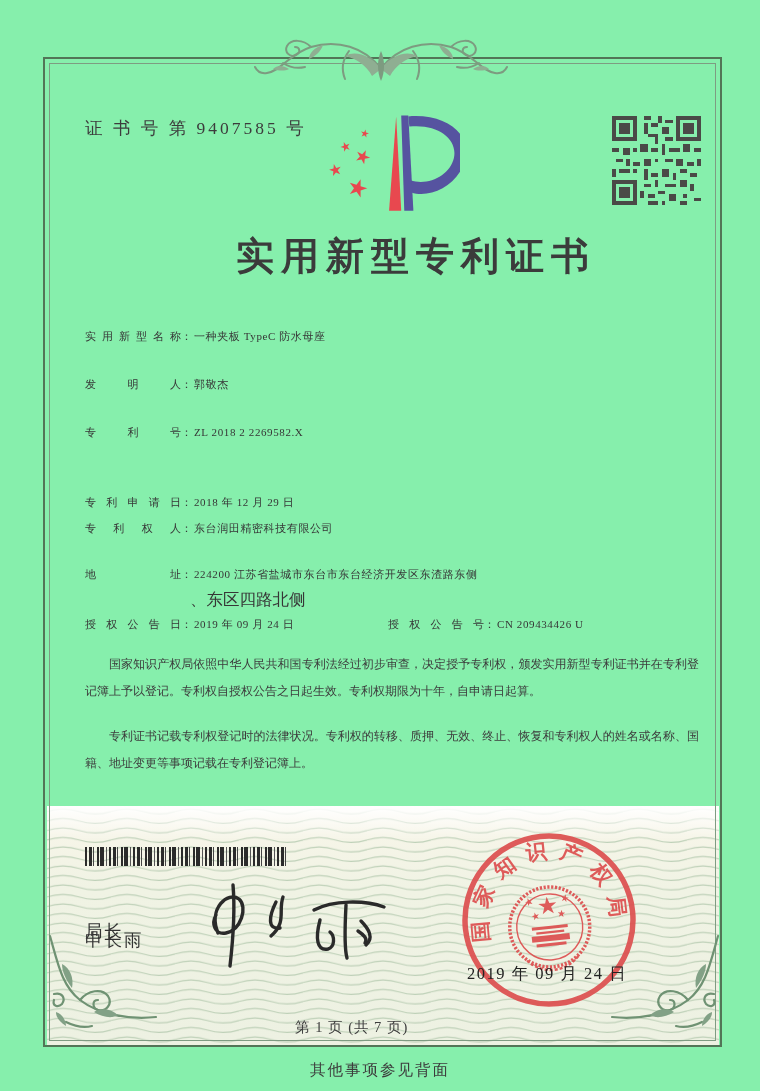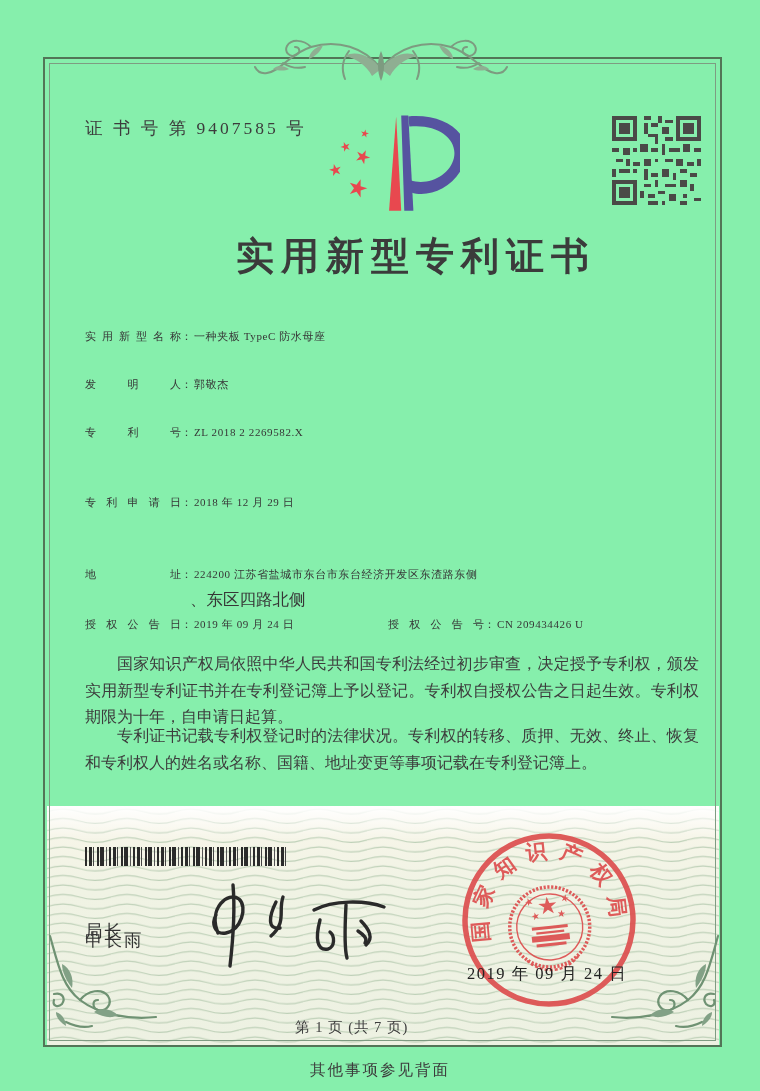--- a/index.html
+++ b/index.html
@@ -20,21 +20,21 @@
   .title{left:0;top:231px;width:760px;text-align:center;font-size:38px;font-weight:700;
          letter-spacing:7px;color:#3b3b3b;padding-left:36px;}
   
   .row{left:85px;height:24px;font-size:11px;white-space:nowrap;color:#363636;}
   .f-label{display:inline-block;width:96px;text-align:justify;text-align-last:justify;vertical-align:top;}
   .colon{display:inline-block;margin-right:2px;}
   .f-value{letter-spacing:.6px;}
   .grant-right{position:absolute;left:303px;top:0;}
   .addr2{left:190px;top:589px;font-size:16.5px;color:#363636;}
   
-  .para{left:85px;width:614px;font-size:16px;line-height:26.5px;text-indent:2em;
+  .para{left:85px;width:614px;font-size:12px;line-height:26.5px;text-indent:2em;
         color:#3c3c3c;text-align:justify;}
   
   .barcode{left:85px;top:847px;width:202px;height:19px;
     background:repeating-linear-gradient(90deg,
       #2b2b2b 0 2px,transparent 2px 4px,#2b2b2b 4px 7px,transparent 7px 8px,
       #444 8px 9px,transparent 9px 12px,#2b2b2b 12px 14px,transparent 14px 15px,
       #2b2b2b 15px 19px,transparent 19px 21px,#555 21px 22px,transparent 22px 24px);}
   .director-label{left:85px;top:895px;font-size:17.5px;letter-spacing:2px;color:#333;margin-top:24px;}
   .director-name{left:85px;top:928px;font-size:17.5px;letter-spacing:2px;color:#333;}
   .signature{left:188px;top:878px;width:215px;height:92px;}
@@ -212,20 +212,23 @@
   </div>
   <div class="abs row z4" style="top:377px">
     <span class="f-label">发明人</span><span class="colon">：</span><span class="f-value">郭敬杰</span>
   </div>
   <div class="abs row z4" style="top:425px">
     <span class="f-label">专利号</span><span class="colon">：</span><span class="f-value">ZL 2018 2 2269582.X</span>
   </div>
   <div class="abs row z4" style="top:495px">
     <span class="f-label">专利申请日</span><span class="colon">：</span><span class="f-value">2018 年 12 月 29 日</span>
   </div>
+  <div class="abs row z4" style="top:521px">
+    <span class="f-label">专利权人</span><span class="colon">：</span><span class="f-value">东台润田精密科技有限公司</span>
+  </div>
   <div class="abs row z4" style="top:567px">
     <span class="f-label">地址</span><span class="colon">：</span><span class="f-value">224200 江苏省盐城市东台市东台经济开发区东渣路东侧</span>
   </div>
   <div class="abs addr2 z4">、东区四路北侧</div>
   <div class="abs row z4" style="top:617px">
     <span class="f-label">授权公告日</span><span class="colon">：</span><span class="f-value">2019 年 09 月 24 日</span>
     <span class="grant-right">
       <span class="f-label">授权公告号</span><span class="colon">：</span><span class="f-value">CN 209434426 U</span>
     </span>
   </div>

